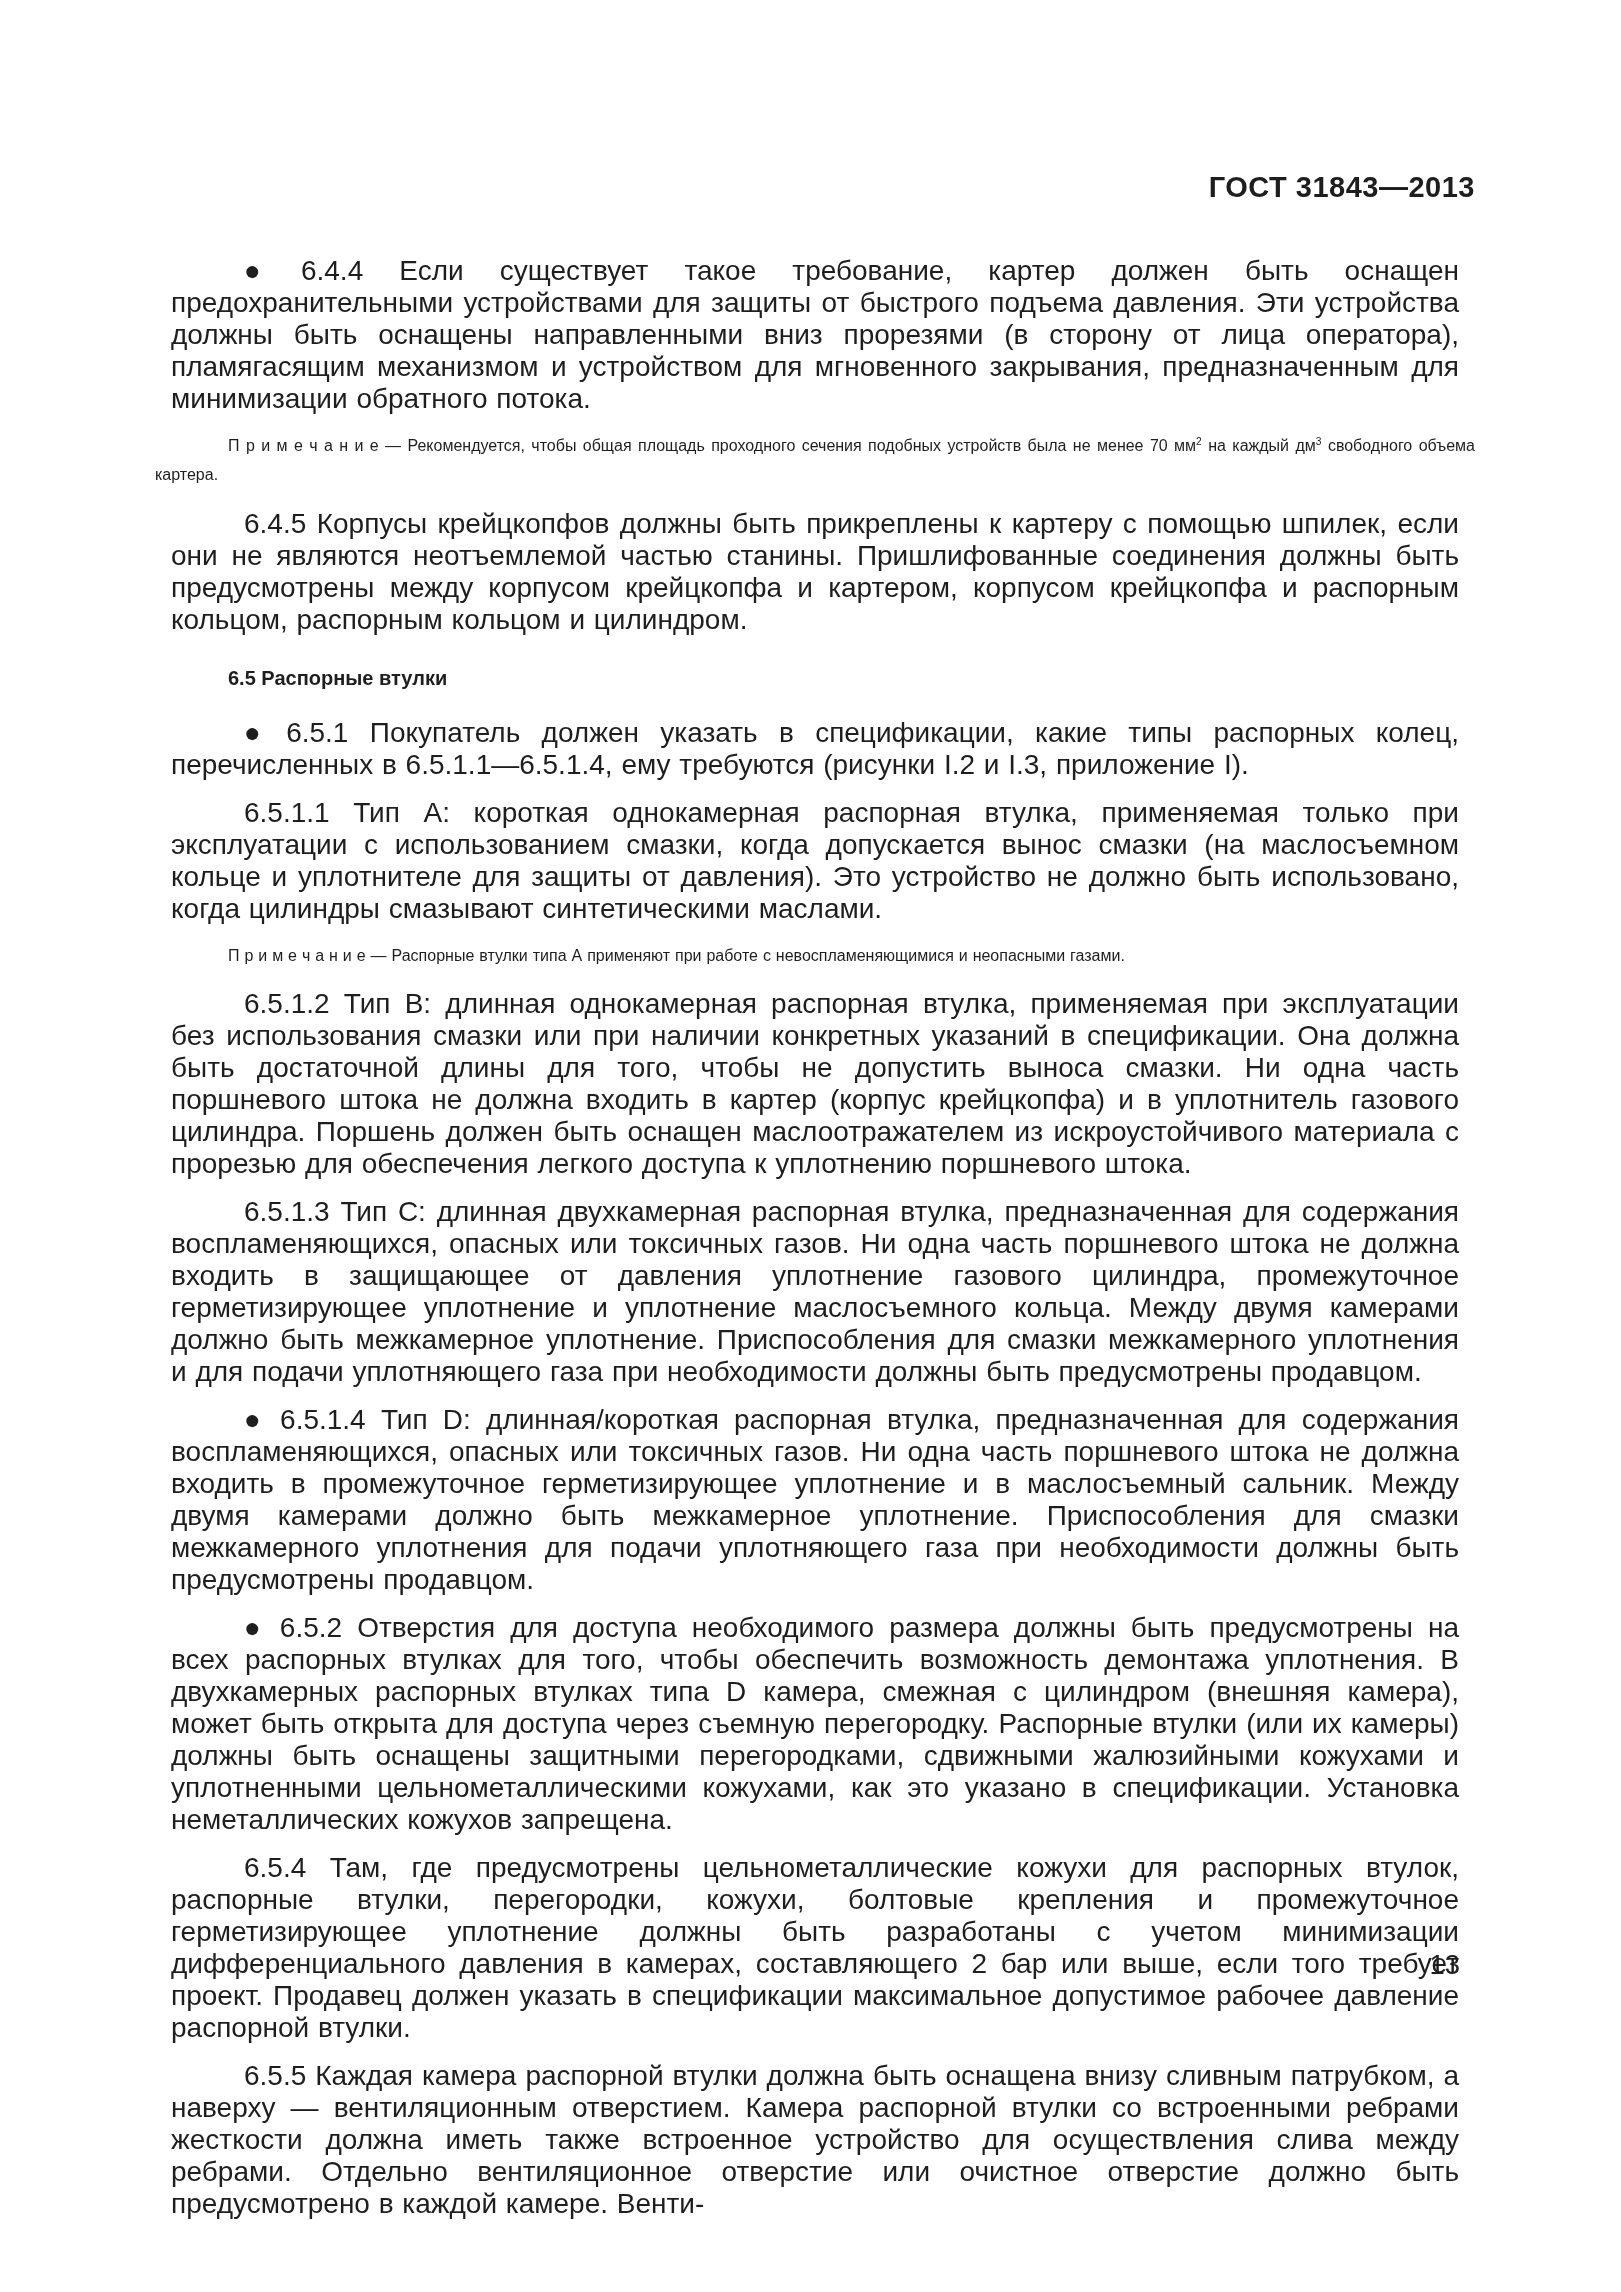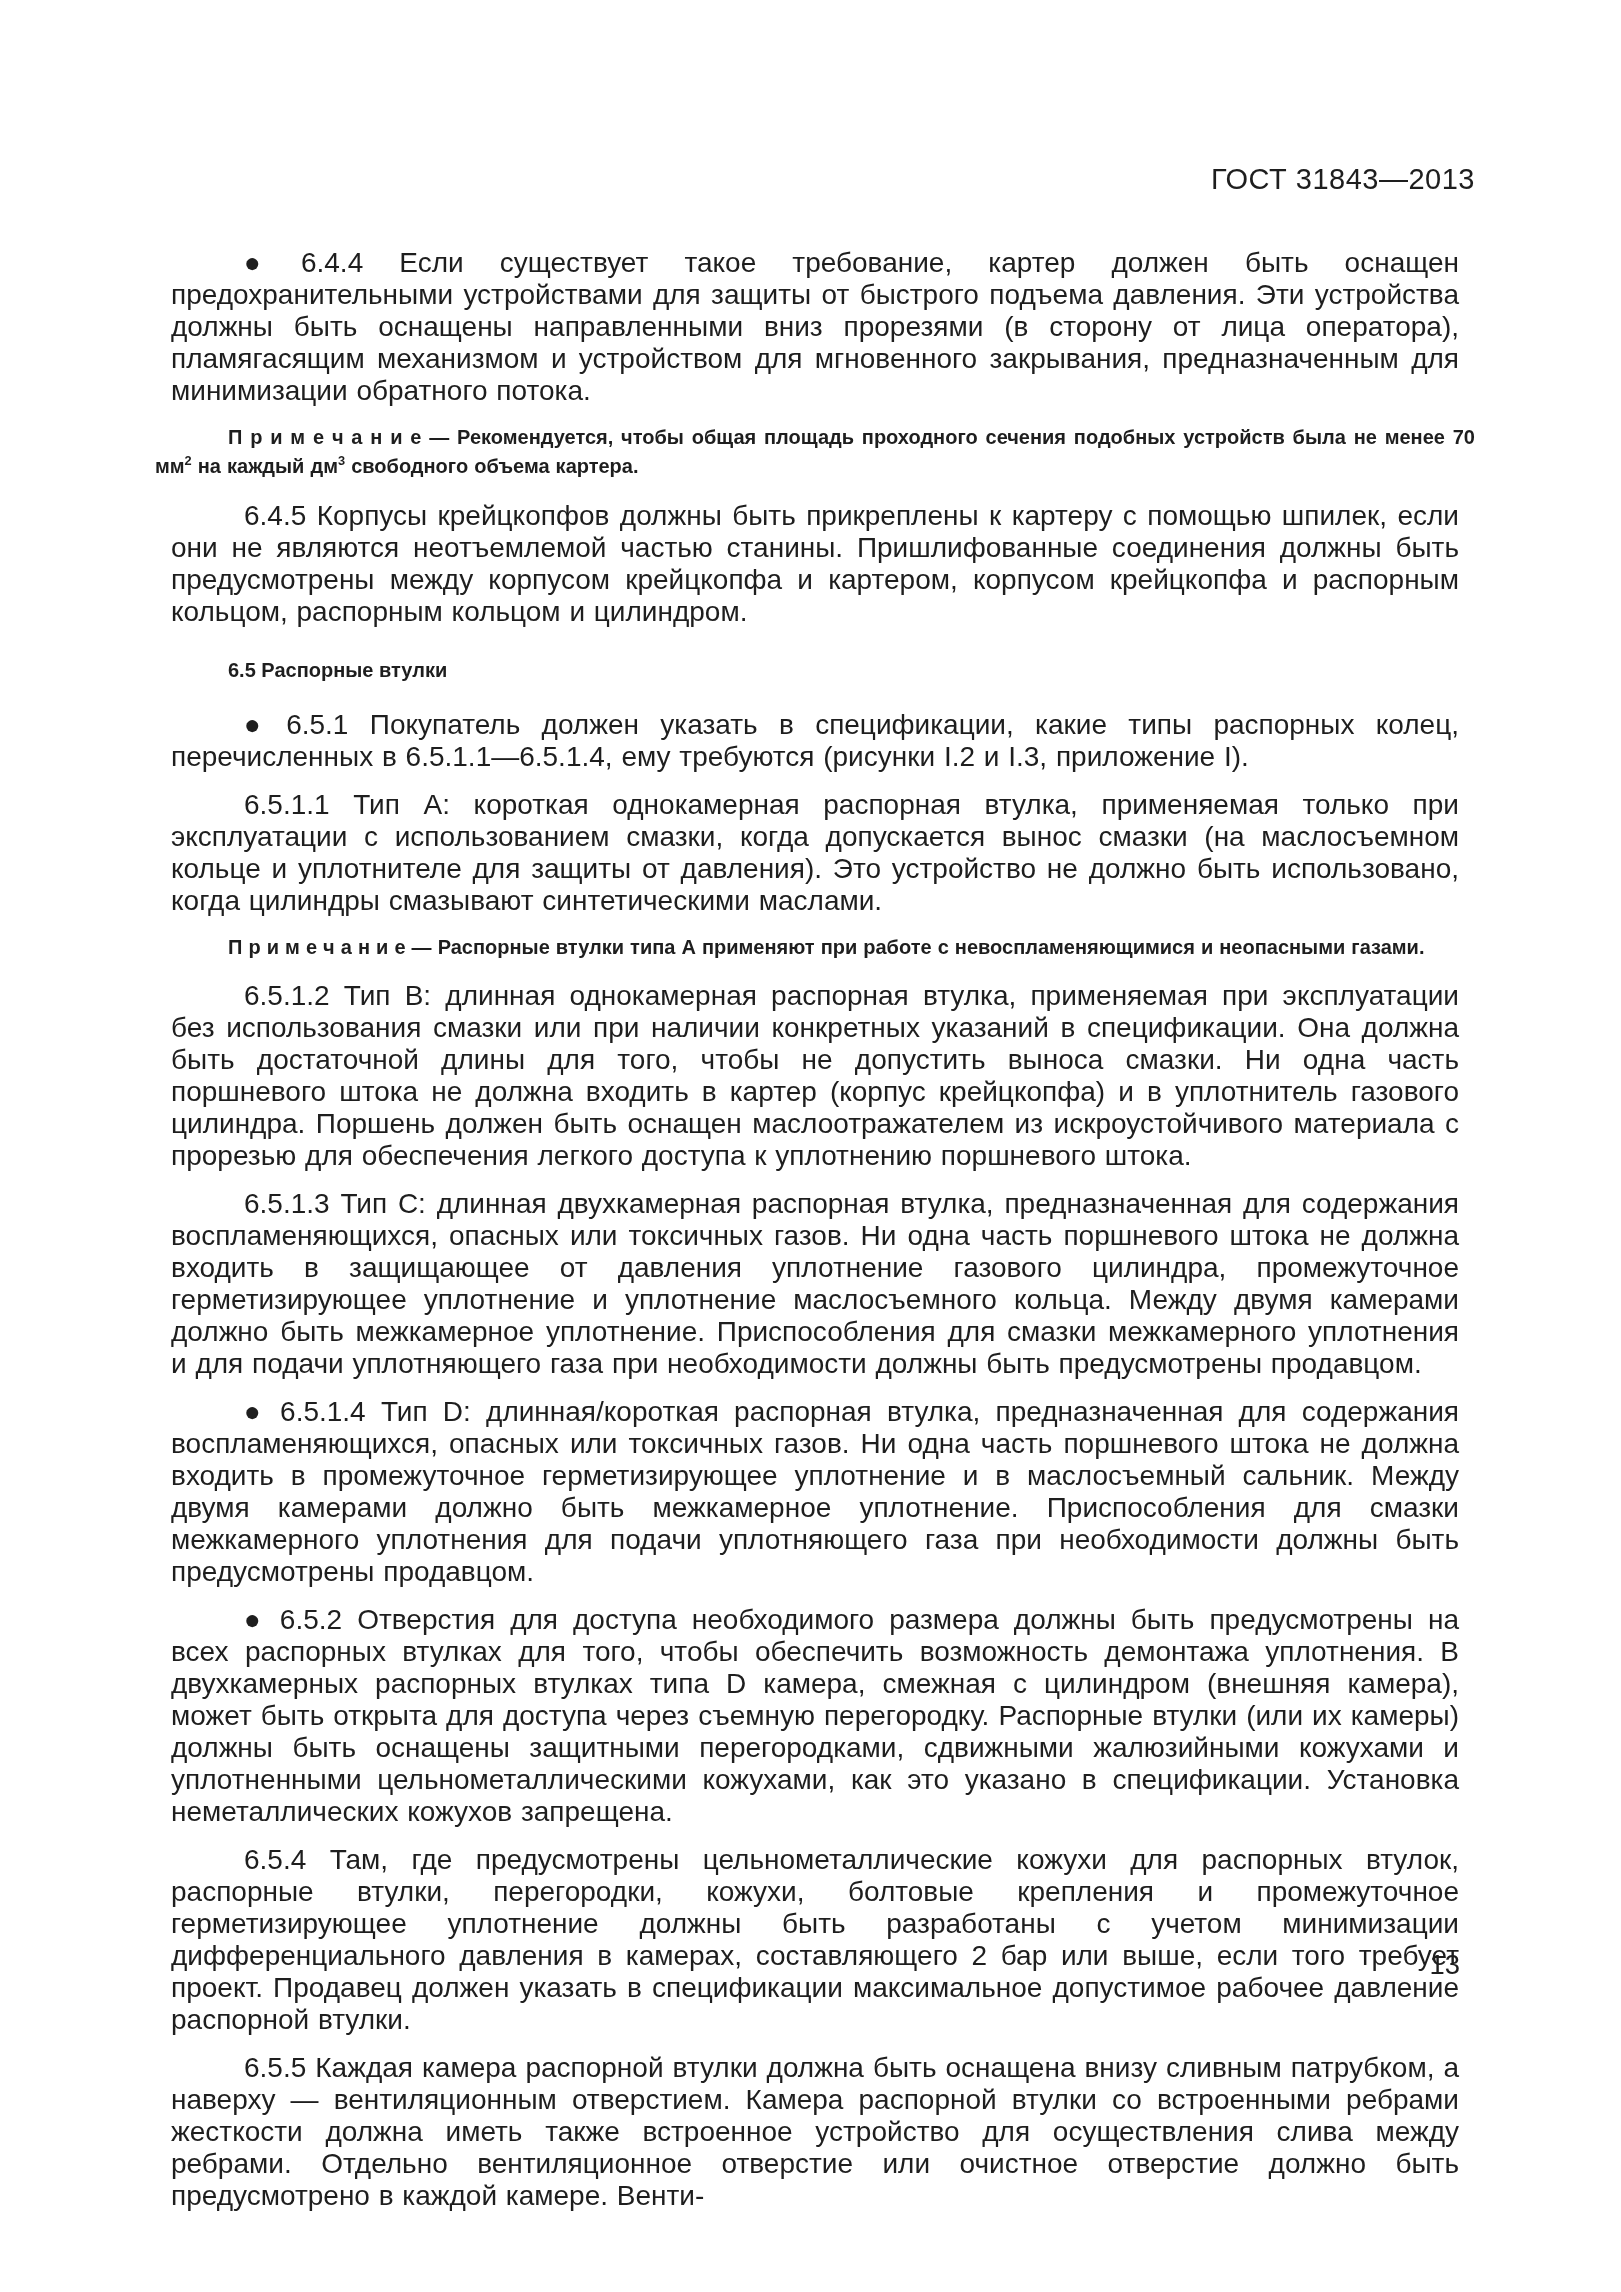--- a/index.html
+++ b/index.html
@@ -12,43 +12,42 @@
     color:#1e1e1e;
     overflow:hidden;
   }
   .content {
     position:absolute;
     left:155px;
     top:155px;
     width:1320px;
   }
   .doc-header {
-    font-weight:400;
+    font-weight:700;
     font-size:29px;
     line-height:33px;
     text-align:right;
-    margin:8px 0 51px 0;
+    margin:16px 0 51px 0;
     letter-spacing:0.5px;
   }
   p.body {
     font-size:28px;
     line-height:32px;
     text-align:justify;
     text-indent:73px;
     margin:16px;
     word-spacing:1px;
   }
   p.note {
-    font-size:20px;
+    font-size:16px;
     line-height:29px;
     text-align:justify;
     text-indent:73px;
     margin:12.7px 0 18.6px 0;
     word-spacing:0.5px;
-    font-weight:bold;
   }
   p.note sup {
     font-size:0.64em;
     line-height:0;
   }
   h2.section {
     font-size:20px;
     line-height:32px;
     font-weight:700;
     margin:26.5px 0 22.5px 0;

